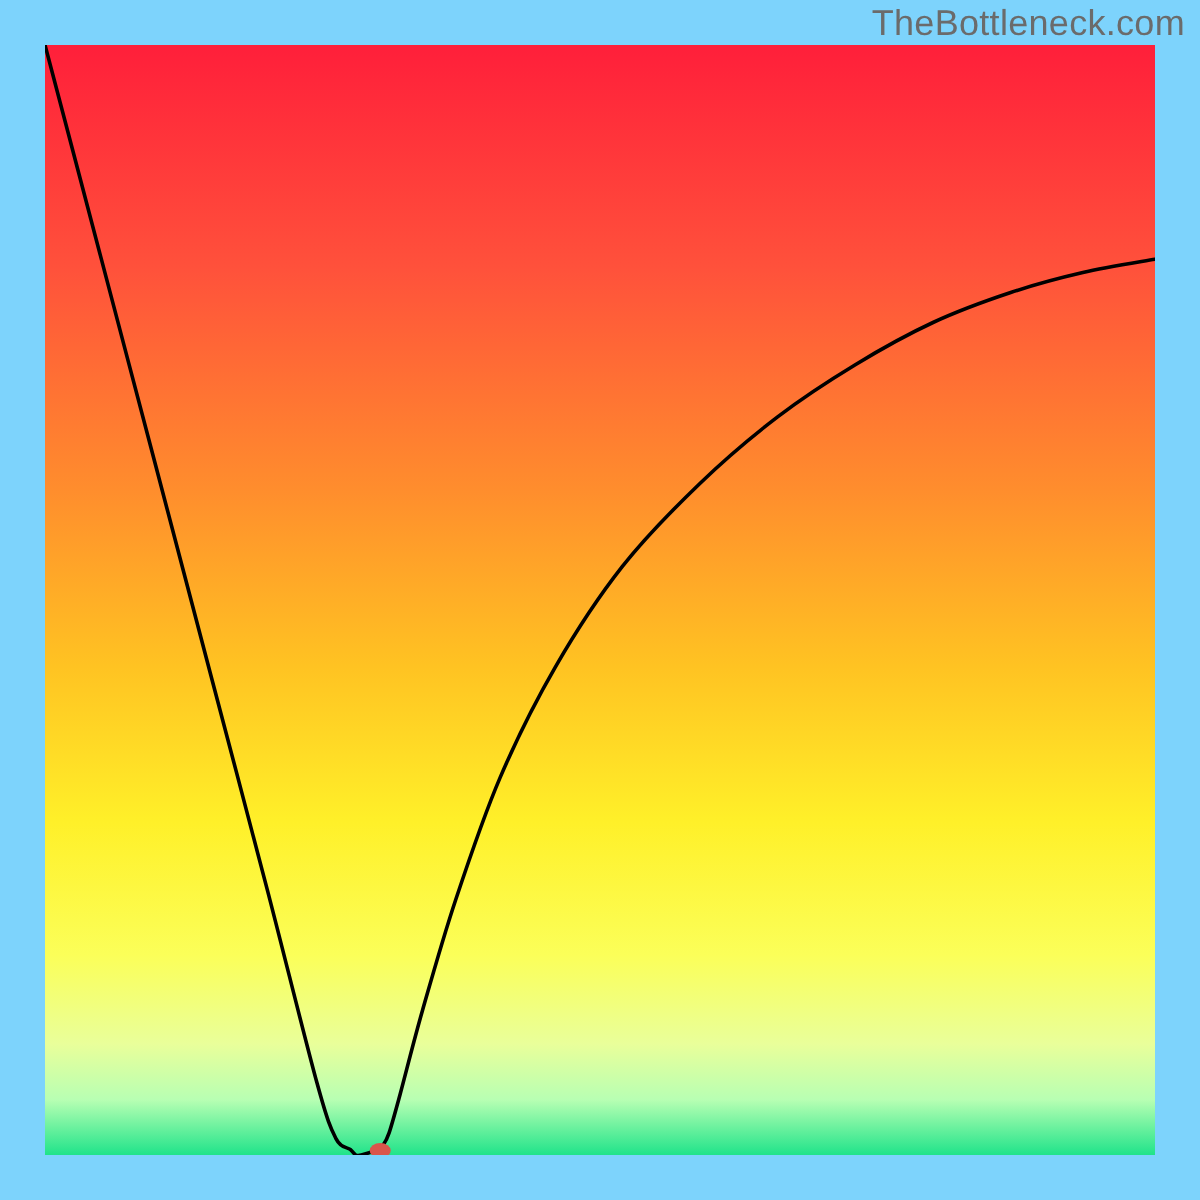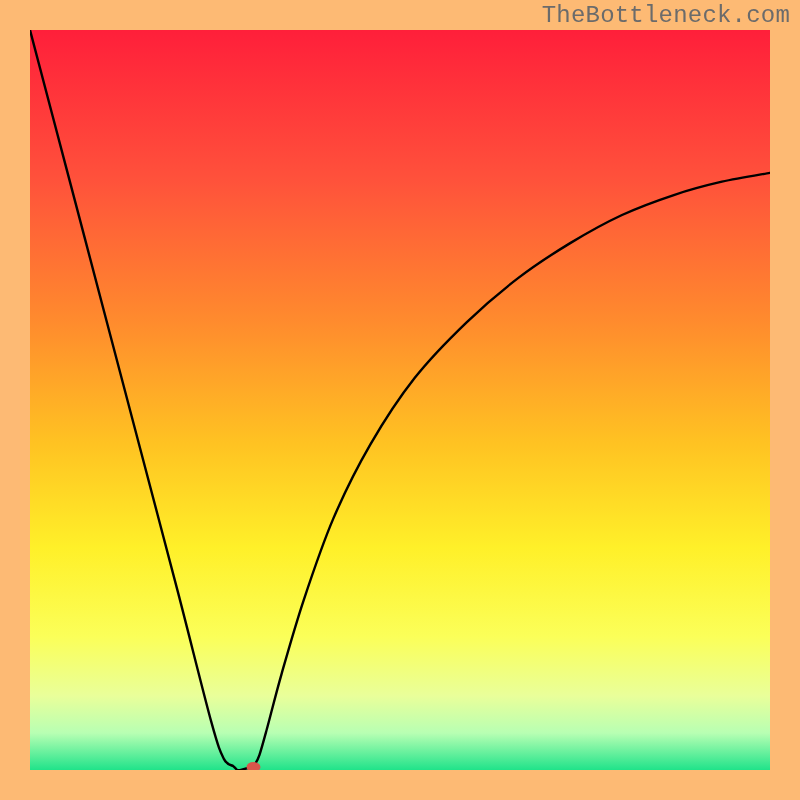--- a/index.html
+++ b/index.html
@@ -7,22 +7,21 @@
     padding: 0;
     width: 800px;
     height: 800px;
     background: #000;
     font-family: Arial, Helvetica, sans-serif;
   }
   .frame {
     position: relative;
     width: 800px;
     height: 800px;
-    background: #fdba74;
-    font-family: Liberation Mono, monospace;
+    background: #7dd3fc;
   }
   .watermark {
     position: absolute;
     top: 2px;
     right: 10px;
     color: #6b6b6b;
     font-size: 24px;
     font-weight: 500;
     letter-spacing: 0.2px;
     user-select: none;

